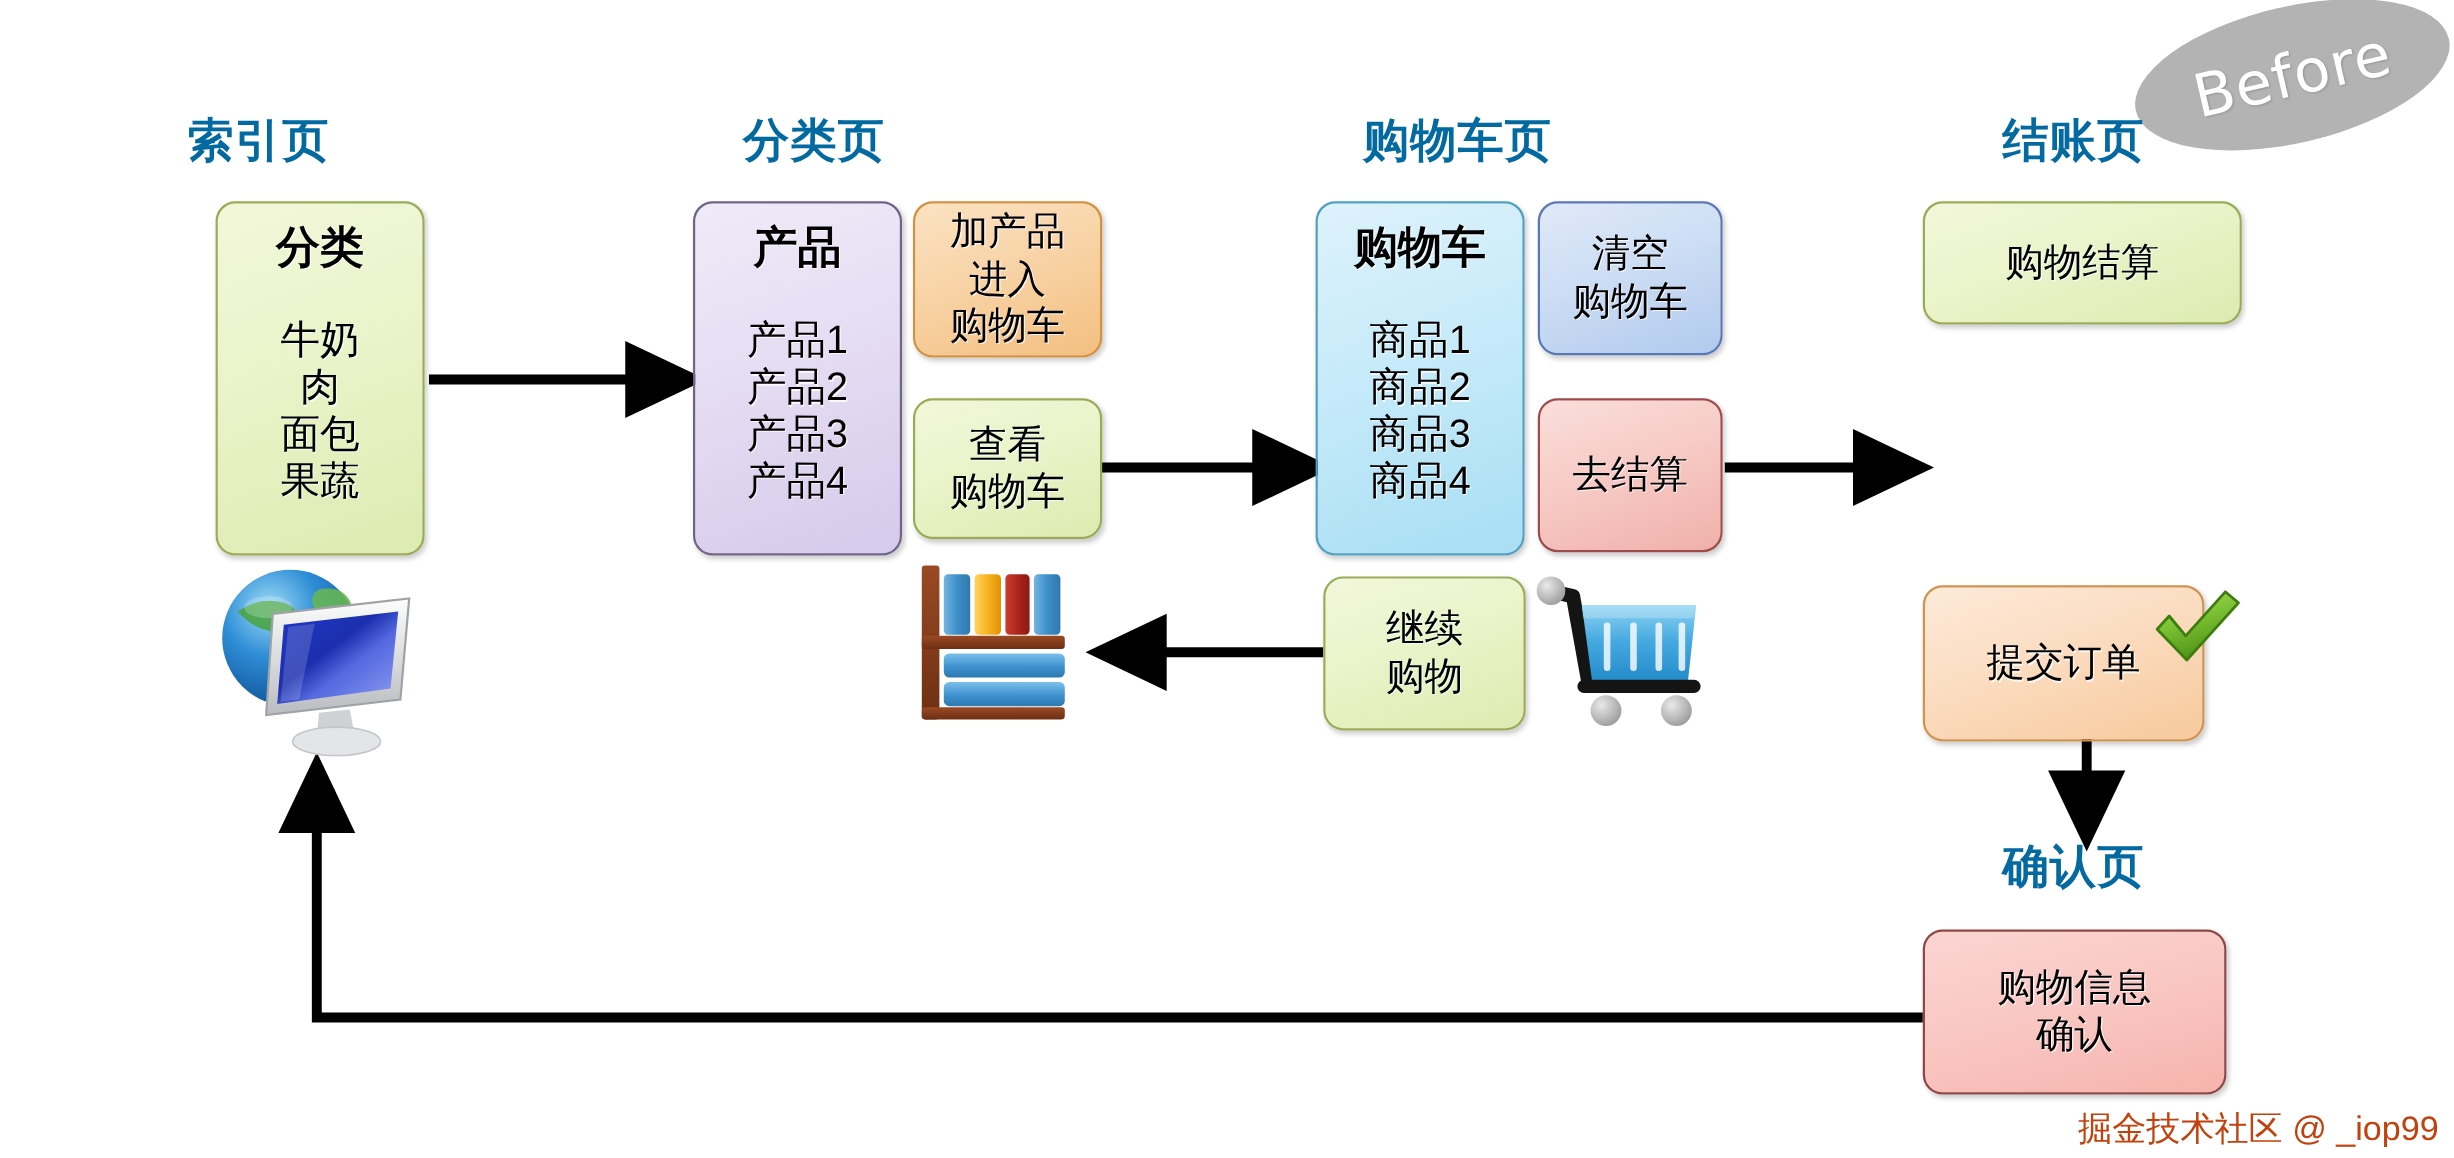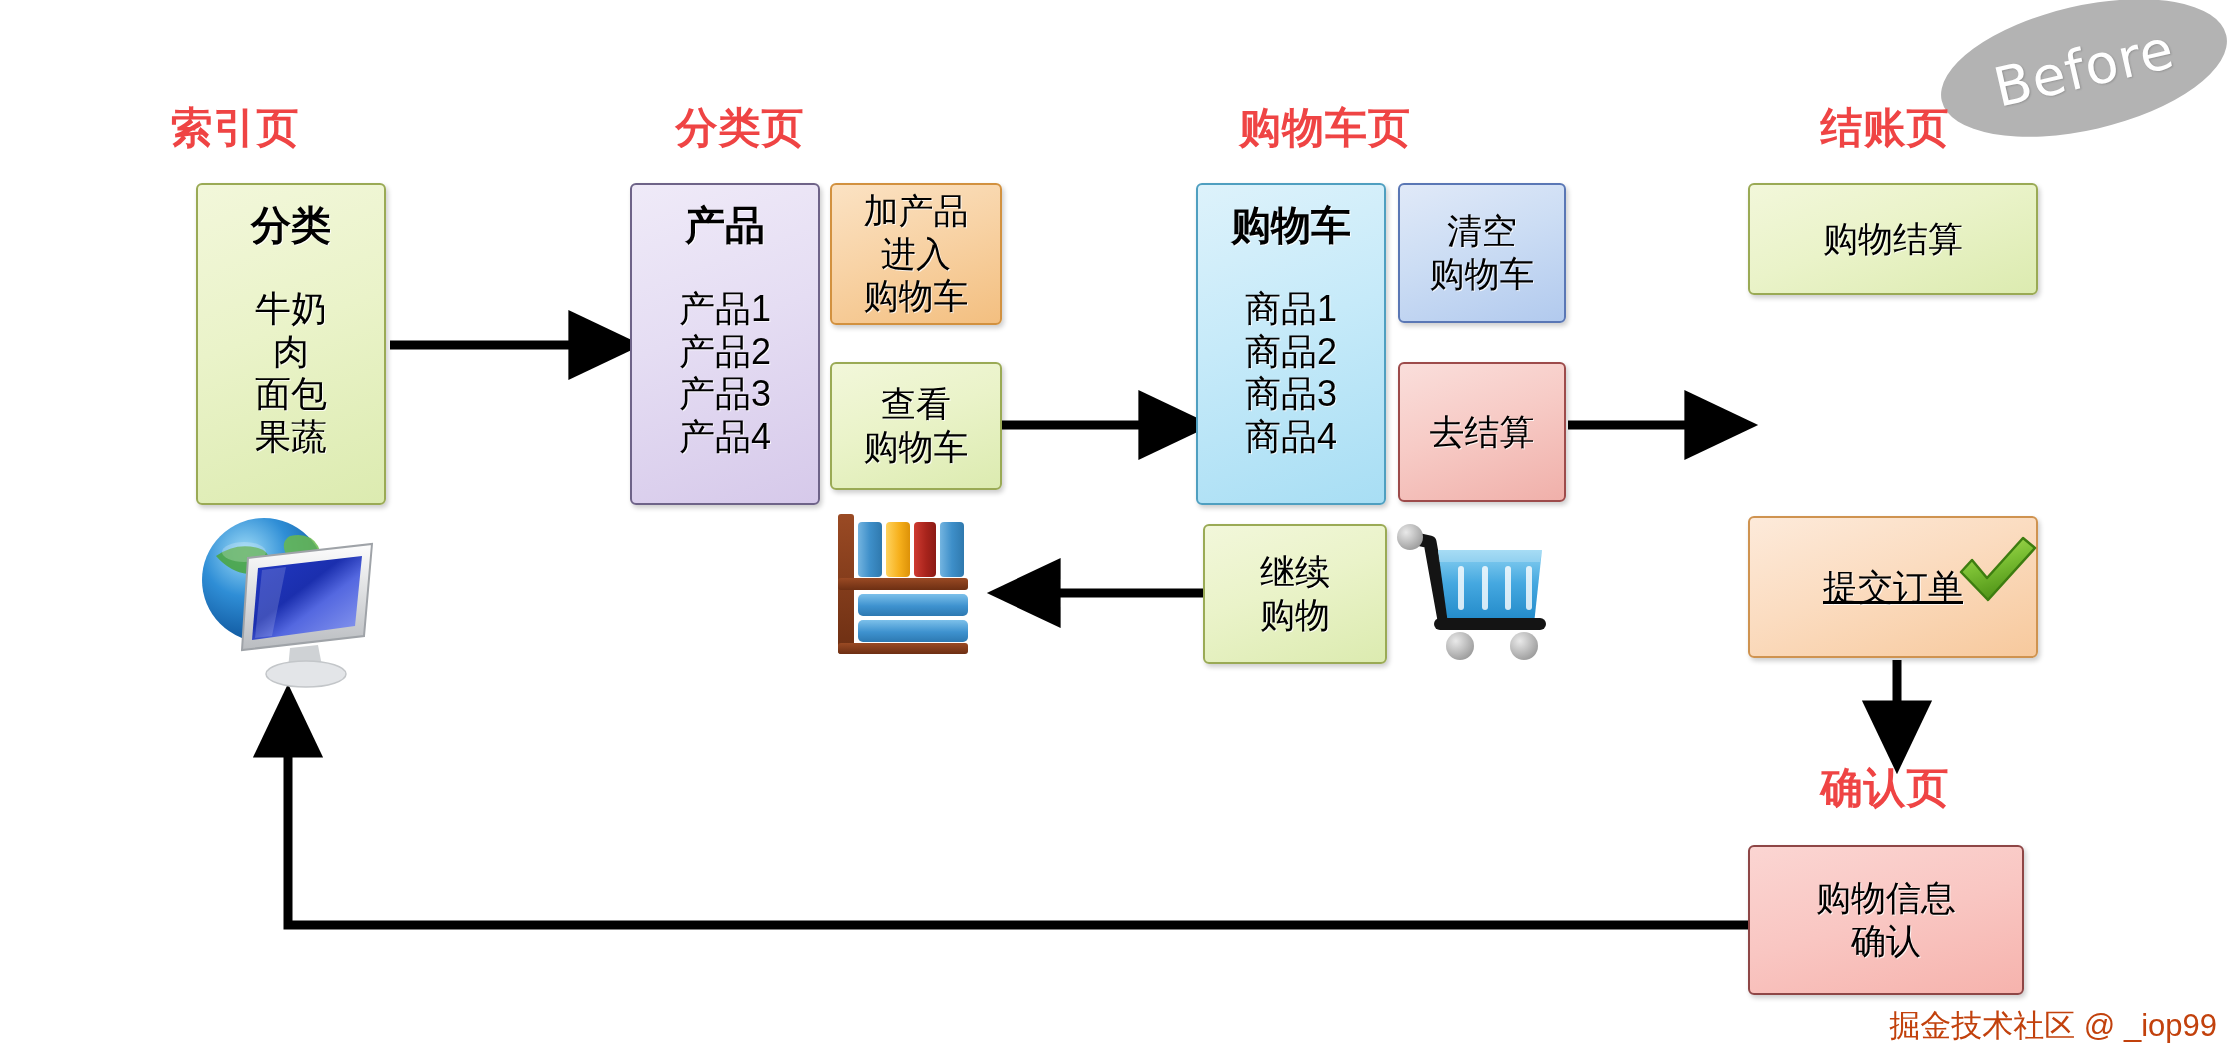--- a/index.html
+++ b/index.html
@@ -19,30 +19,30 @@
     width: 2231px;
     height: 1053px;
     background: #fff;
   }
 
   
   .col-header {
     position: absolute;
     font-weight: bold;
     font-size: 42px;
-    color: #ef4444;
+    color: #0369a1;
     white-space: nowrap;
     letter-spacing: 1px;
     text-align: center;
   }
 
   
   .node {
     position: absolute;
-    border-radius: 6px;
+    border-radius: 18px;
     border-width: 2px;
     border-style: solid;
     display: flex;
     flex-direction: column;
     align-items: center;
     justify-content: center;
     box-shadow: 2px 3px 5px rgba(0,0,0,0.20);
     text-align: center;
     color: #000;
   }
@@ -318,21 +318,21 @@
 
     <circle cx="70" cy="126" r="14" fill="url(#wheelG)"></circle>
     <circle cx="134" cy="126" r="14" fill="url(#wheelG)"></circle>
   </svg>
 
   <div class="node c-green" style="left:1748px; top:183px; width:290px; height:112px;">
     <div class="label">购物结算</div>
   </div>
 
 
-  <div class="node c-orange2" style="left:1748px; top:516px; width:290px; height:142px;text-decoration:underline;">
+  <div class="node c-orange2" style="left:1748px; top:532px; width:256px; height:142px;">
     <div class="label">提交订单</div>
   </div>
 
   <svg id="submit-check" viewBox="0 0 84 74">
     <defs>
       <linearGradient id="chkG" x1="0" y1="0" x2="0.4" y2="1">
         <stop offset="0%" stop-color="#b6e25e"></stop>
         <stop offset="50%" stop-color="#7cc034"></stop>
         <stop offset="100%" stop-color="#4e9216"></stop>
       </linearGradient>

